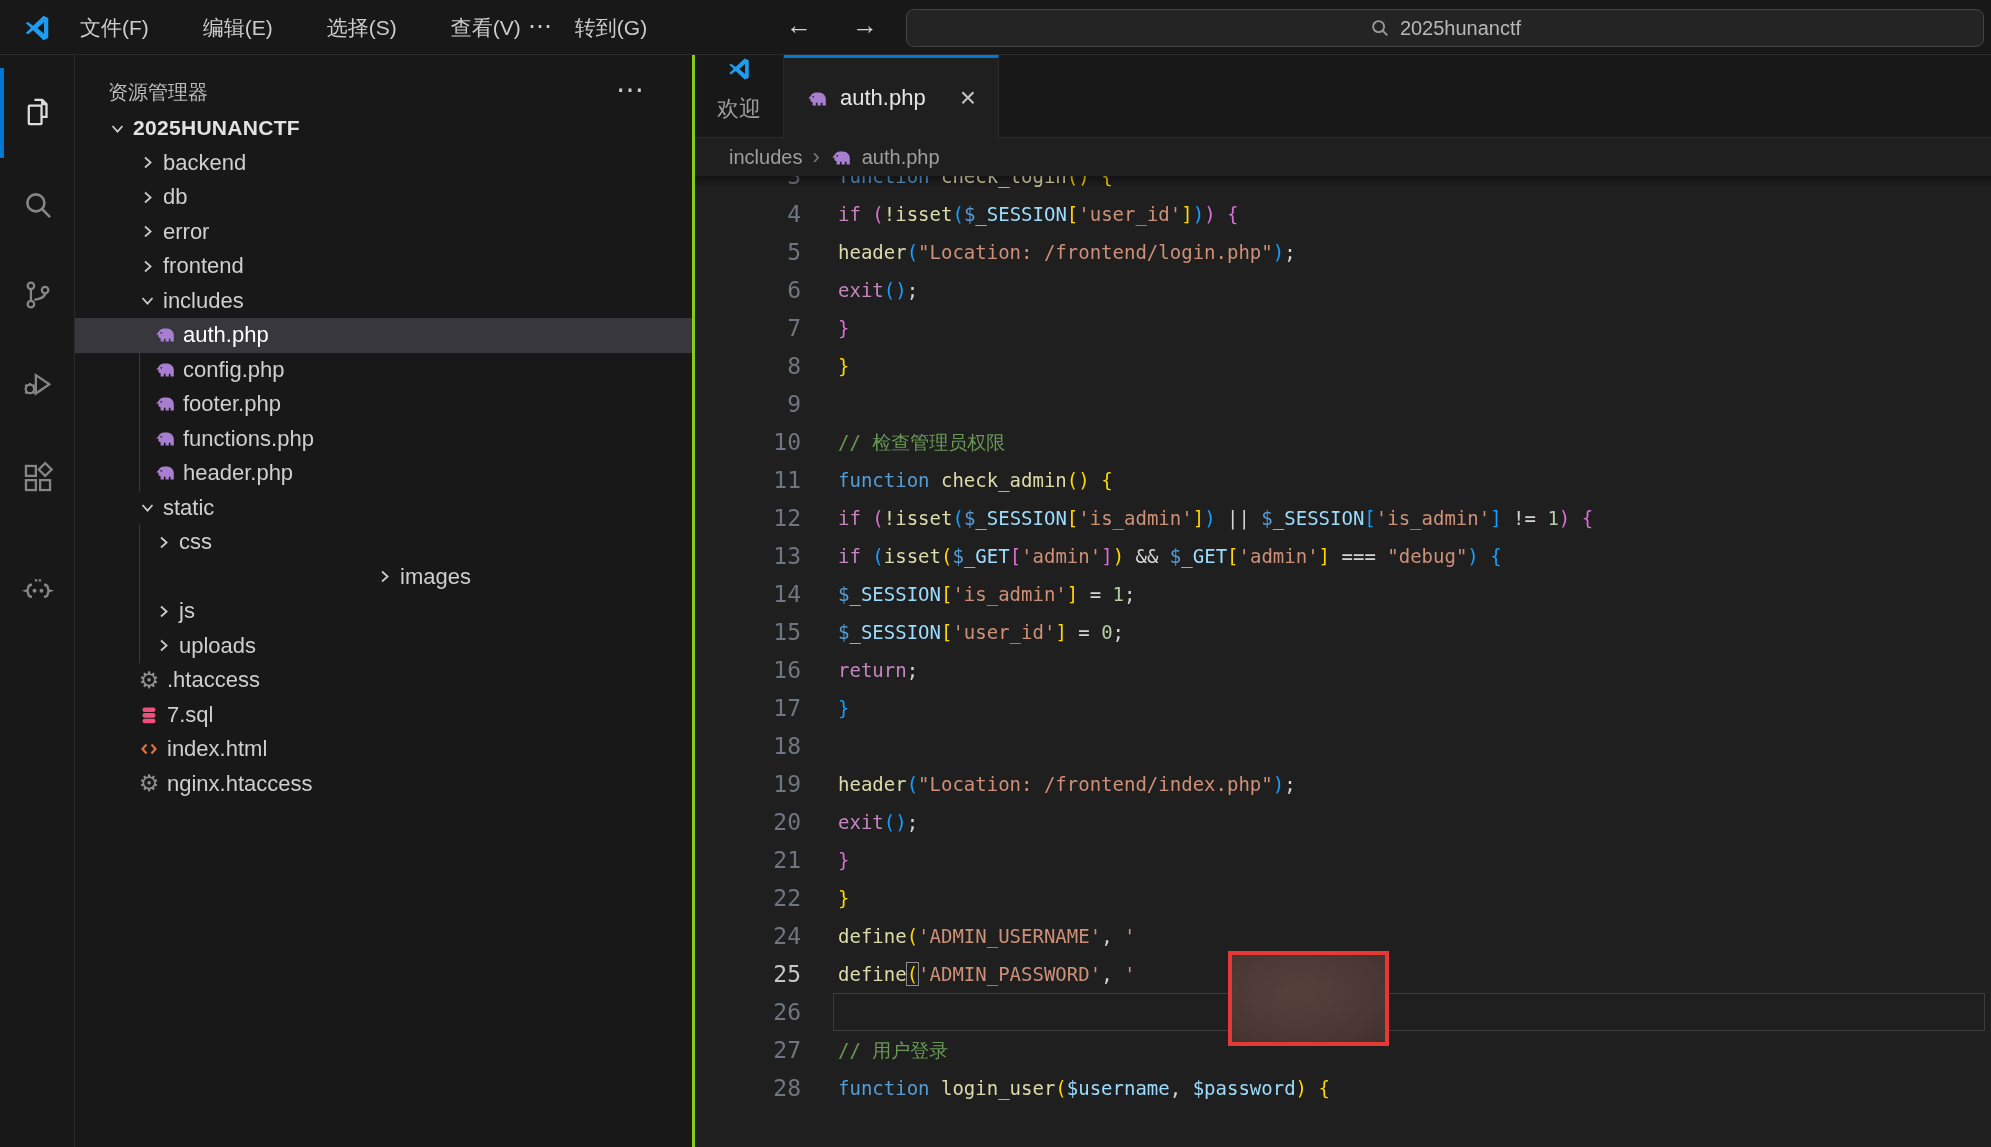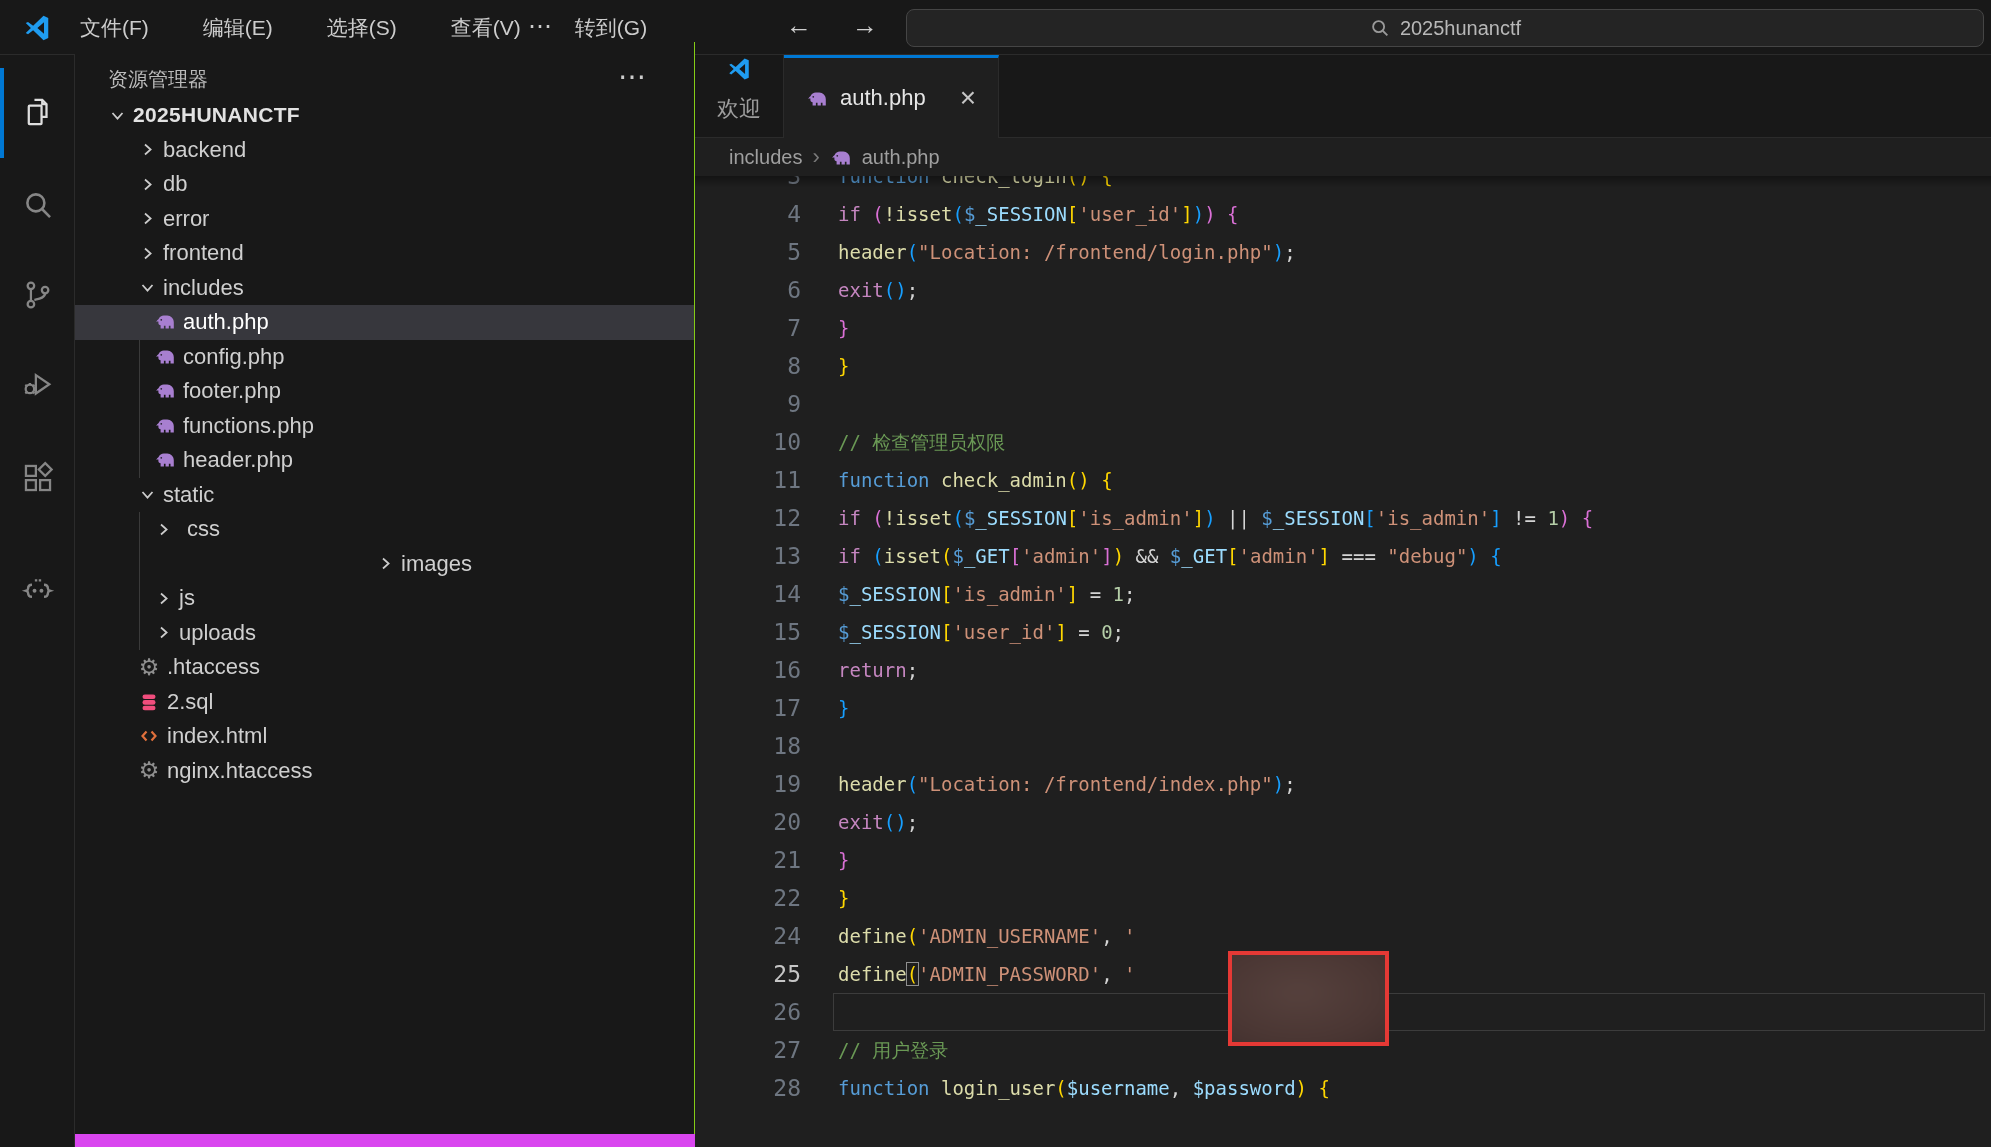--- a/index.html
+++ b/index.html
@@ -19,21 +19,21 @@
   .searchbox { position:absolute; left:906px; top:9px; width:1078px; height:38px; background:#242424; border:1px solid #454545; border-radius:8px; display:flex; align-items:center; justify-content:center; gap:9px; }
   .searchbox svg { flex:0 0 auto; }
   .search-text { font-size:20px; color:#b8b8b8; }
 
   
   .activitybar { position:absolute; top:55px; left:0; width:75px; height:1092px; background:#181818; border-right:1px solid #2b2b2b; }
   .ab-item { position:absolute; left:0; width:75px; height:64px; display:flex; align-items:center; justify-content:center; }
   .ab-indicator { position:absolute; left:0; top:13px; width:4px; height:90px; background:#0078d4; }
 
   
-  .sidebar { position:absolute; top:42px; left:75px; width:620px; height:1092px; background:#181818; border-right:1px solid #84cc16; }
+  .sidebar { position:absolute; top:55px; left:75px; width:620px; height:1092px; background:#181818; border-right:3px solid #84cc16; }
   .sb-header { position:absolute; top:24px; left:0; width:100%; height:28px; }
   .sb-title { margin-left:33px; font-size:20px; color:#bbbbbb; }
   .sb-more { position:absolute; right:48px; top:-6px; font-size:28px; color:#cccccc; }
   .tree { position:absolute; top:56px; left:0; width:100%; }
   .tree-row { position:relative; height:34.5px; display:flex; align-items:center; font-size:22px; color:#cfcfcf; cursor:default; }
   .tree-row.selected { background:#37373d; color:#ffffff; }
   .tree-row .chev { width:24px; display:flex; align-items:center; justify-content:center; }
   .tree-row .ficon { width:28px; display:flex; align-items:center; justify-content:center; }
   .tree-row .lbl { margin-left:4px; white-space:nowrap; }
   .tree-row.root .lbl { font-weight:bold; color:#e2e2e2; font-size:21px; letter-spacing:0.3px; }
@@ -252,21 +252,21 @@
           <span class="lbl">header.php</span>
         </div>
         <div class="tree-row" style="padding-left: 60px;">
           <span class="chev">
             <svg viewBox="0 0 12 12" width="15" height="15" fill="none" stroke="#cccccc" stroke-width="1.4">
               <path d="M2,4 L6,8.5 L10,4"></path>
             </svg>
           </span>
           <span class="lbl">static</span>
         </div>
-        <div class="tree-row" style="padding-left: 76px; gap: 8px;">
+        <div class="tree-row" style="padding-left: 76px;">
           <span class="chev">
             <svg viewBox="0 0 12 12" width="15" height="15" fill="none" stroke="#cccccc" stroke-width="1.4">
               <path d="M4,2 L8.5,6 L4,10"></path>
             </svg>
           </span>
           <span class="lbl">css</span>
         </div>
         <div class="tree-row" style="padding-left: 76px; justify-content: center;">
           <span class="chev">
             <svg viewBox="0 0 12 12" width="15" height="15" fill="none" stroke="#cccccc" stroke-width="1.4">
@@ -298,21 +298,21 @@
           <span class="lbl">.htaccess</span>
         </div>
         <div class="tree-row" style="padding-left: 60px;">
           <span class="ficon">
             <svg viewBox="0 0 20 20" width="20" height="20" style="vertical-align:middle">
               <rect x="3.5" y="2.5" width="13" height="4.6" rx="2.3" fill="#f14d7d"></rect>
               <rect x="3.5" y="8.1" width="13" height="4.6" rx="2.3" fill="#f14d7d"></rect>
               <rect x="3.5" y="13.7" width="13" height="4.6" rx="2.3" fill="#f14d7d"></rect>
             </svg>
           </span>
-          <span class="lbl">2.sql</span>
+          <span class="lbl">7.sql</span>
         </div>
         <div class="tree-row" style="padding-left: 60px;">
           <span class="ficon">
             <svg viewBox="0 0 20 20" width="20" height="20" style="vertical-align:middle" fill="none" stroke="#e0703c" stroke-width="2.2">
               <path d="M7.5,5.5 L3.5,10 L7.5,14.5"></path>
               <path d="M12.5,5.5 L16.5,10 L12.5,14.5"></path>
             </svg>
           </span>
           <span class="lbl">index.html</span>
         </div>

